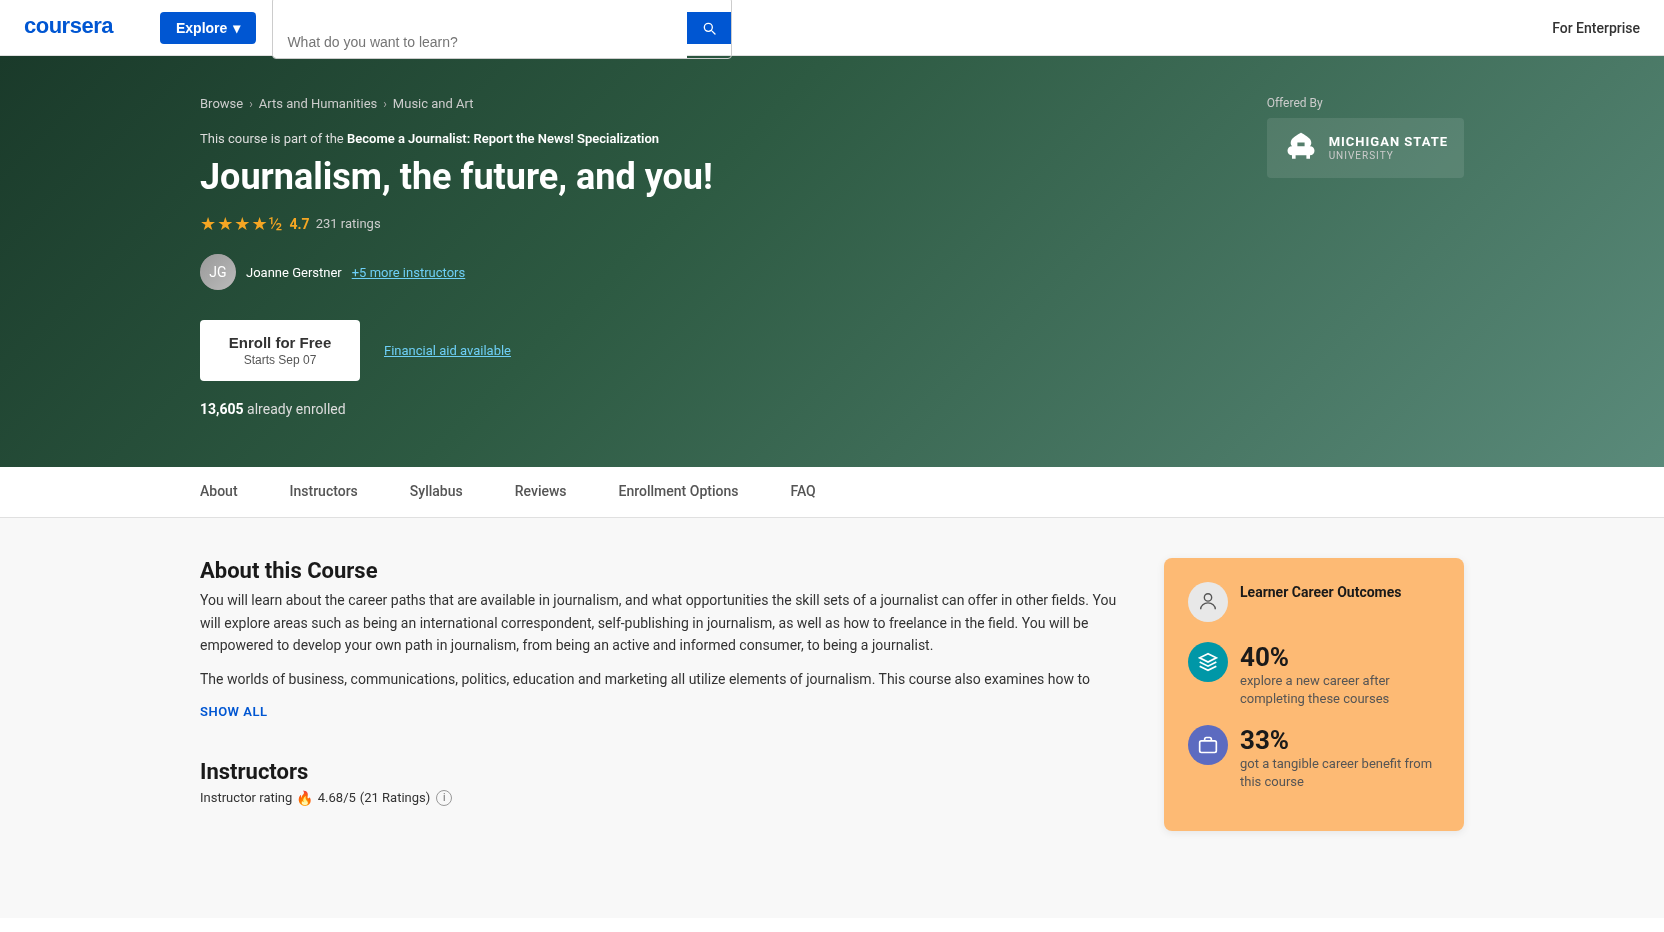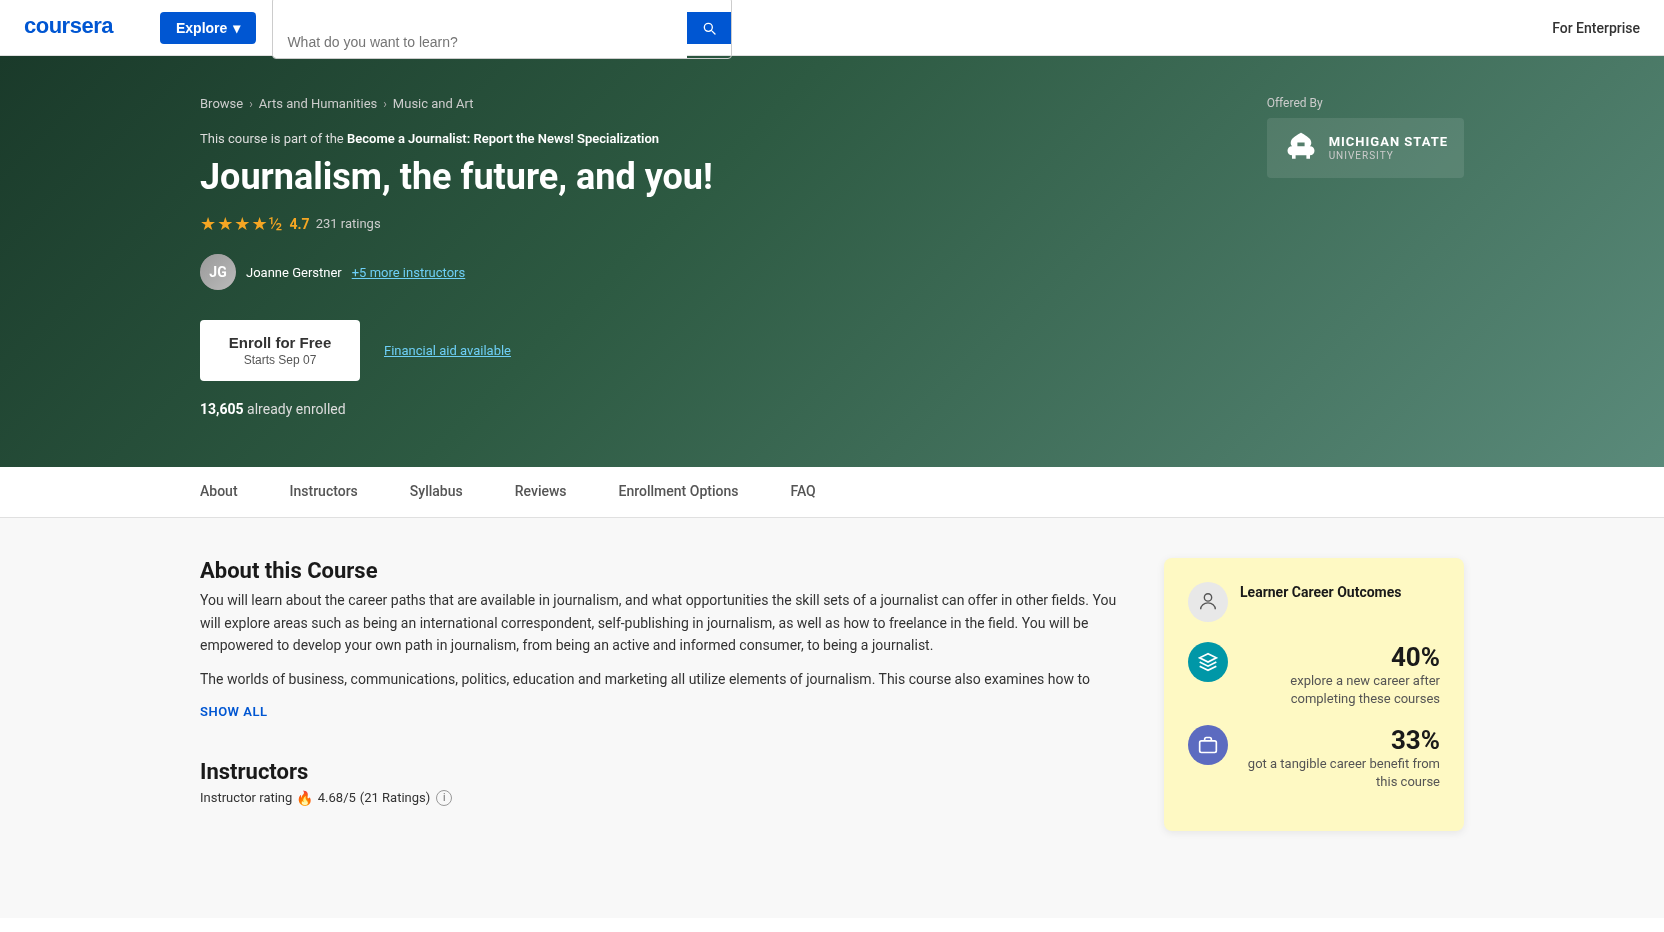--- a/index.html
+++ b/index.html
@@ -165,21 +165,21 @@
     .avatar-circle {
       width: 36px;
       height: 36px;
       border-radius: 50%;
       background: linear-gradient(135deg, #999 0%, #bbb 100%);
       display: flex;
       align-items: center;
       justify-content: center;
       font-size: 14px;
       color: #fff;
-      font-weight: 700;
+      font-weight: 400;
     }
     .instructor-name { font-size: 13px; color: #fff; }
     .more-instructors { font-size: 13px; color: #6ecff6; text-decoration: underline; cursor: pointer; }
     .enroll-row {
       display: flex;
       align-items: center;
       gap: 24px;
       margin-bottom: 20px;
     }
     .enroll-btn {
@@ -282,25 +282,24 @@
       border-radius: 50%;
       border: 1px solid #999;
       font-size: 10px;
       color: #666;
       cursor: pointer;
       margin-left: 2px;
     }
 
     
     .sidebar-card {
-      background: #fef9c3;
+      background: #fdba74;
       border-radius: 8px;
       padding: 24px;
       box-shadow: 0 2px 8px rgba(0,0,0,0.08);
-      text-align: right;
     }
     .career-outcomes-title {
       font-size: 14px;
       font-weight: 700;
       color: #1a1a1a;
       margin-bottom: 20px;
     }
     .career-outcomes-header {
       display: flex;
       align-items: center;

